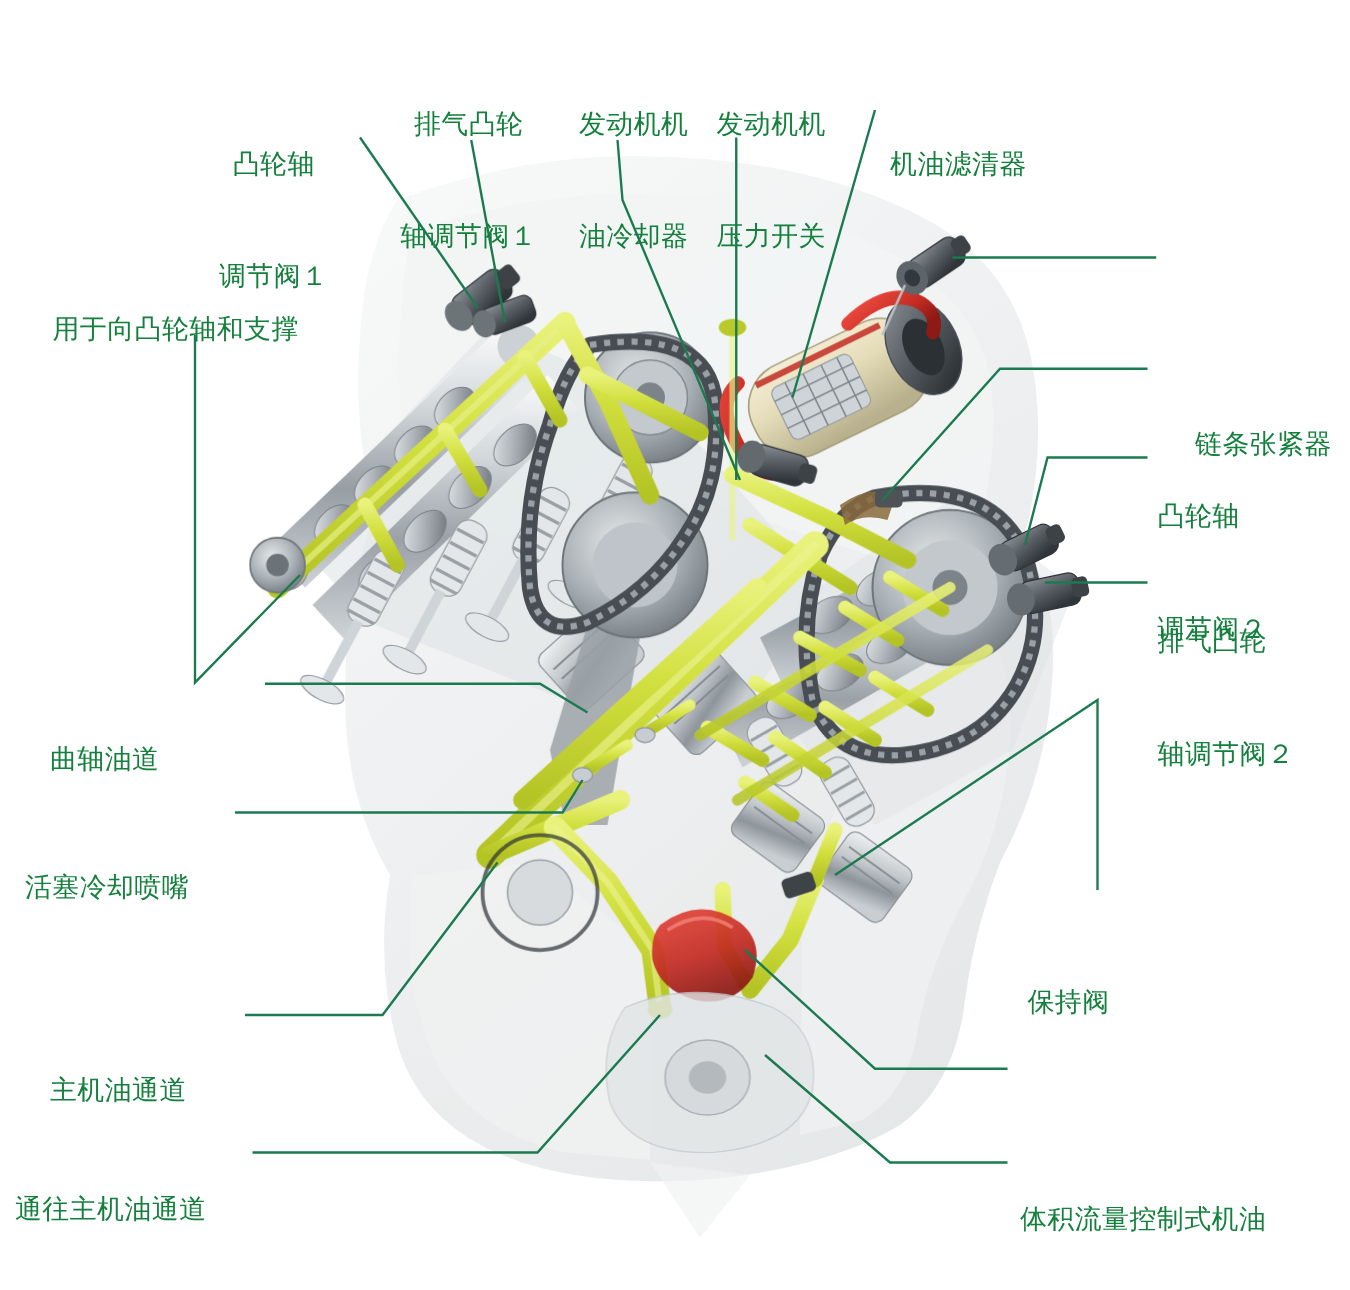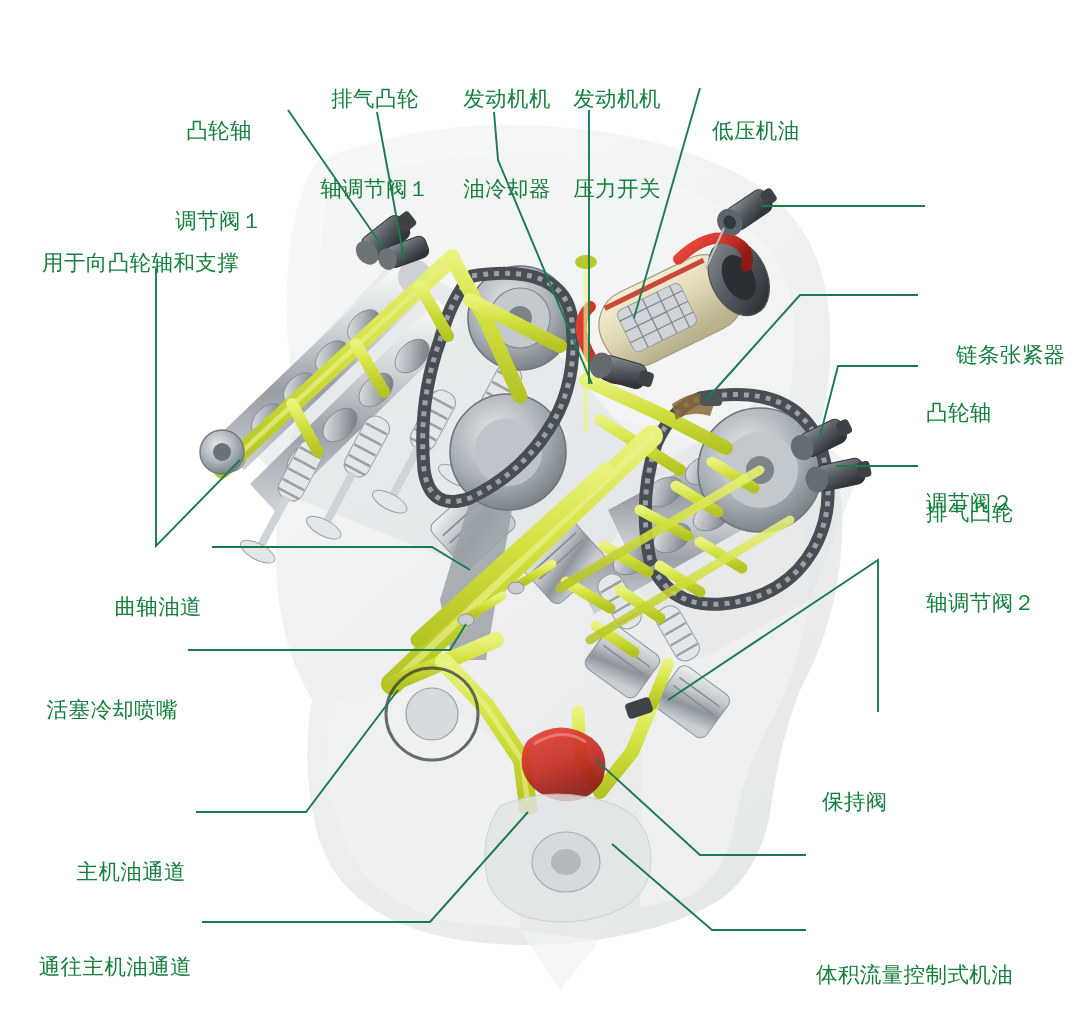--- a/index.html
+++ b/index.html
@@ -20,21 +20,21 @@
   .label {
     position: absolute;
     color: #15803d;
     font-size: 21.5px;
     line-height: 30px;
     font-weight: 500;
     white-space: pre;
     letter-spacing: 0.4px;
     font-family: "Liberation Serif", "DejaVu Serif", serif;
   }
-  .label.r { text-align: right; }
+  .label.r { text-align: left; }
   .label.l { text-align: left;  }
   .label.c { text-align: center; }
 
   
   #leaders {
     position: absolute;
     left: 0; top: 0;
     width: 1080px; height: 1032px;
     pointer-events: none;
   }
@@ -500,21 +500,21 @@
     <div>发动机机</div>
     <div>油冷却器</div>
   </div>
 
   <div class="label c" style="left:560px; top:24px; width:114px;">
     <div>发动机机</div>
     <div>压力开关</div>
   </div>
 
   <div class="label l" style="left:712px; top:56px; width:160px;">
-    <div>低压机油</div>
+    <div>机油滤清器</div>
   </div>
 
 
   <div class="label l" style="left:42px; top:188px; width:266px;">
     <div>用于向凸轮轴和支撑</div>
   </div>
 
   <div class="label l" style="left:926px; top:280px; width:150px;margin-left:30px;">
     <div>链条张紧器</div>
   </div>

